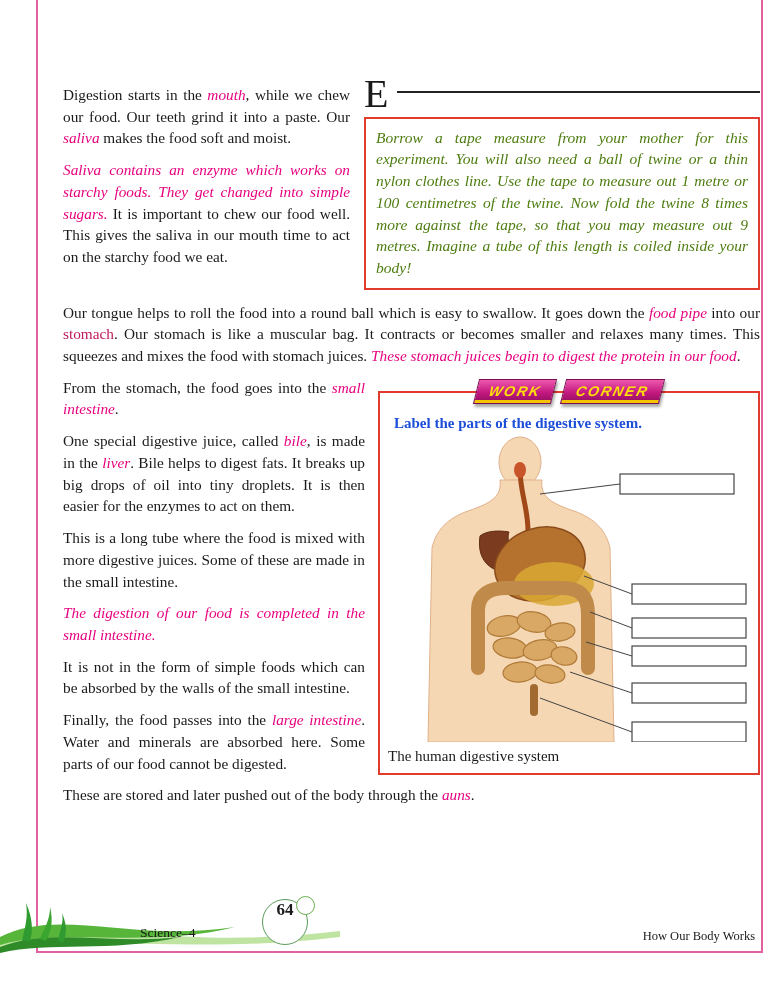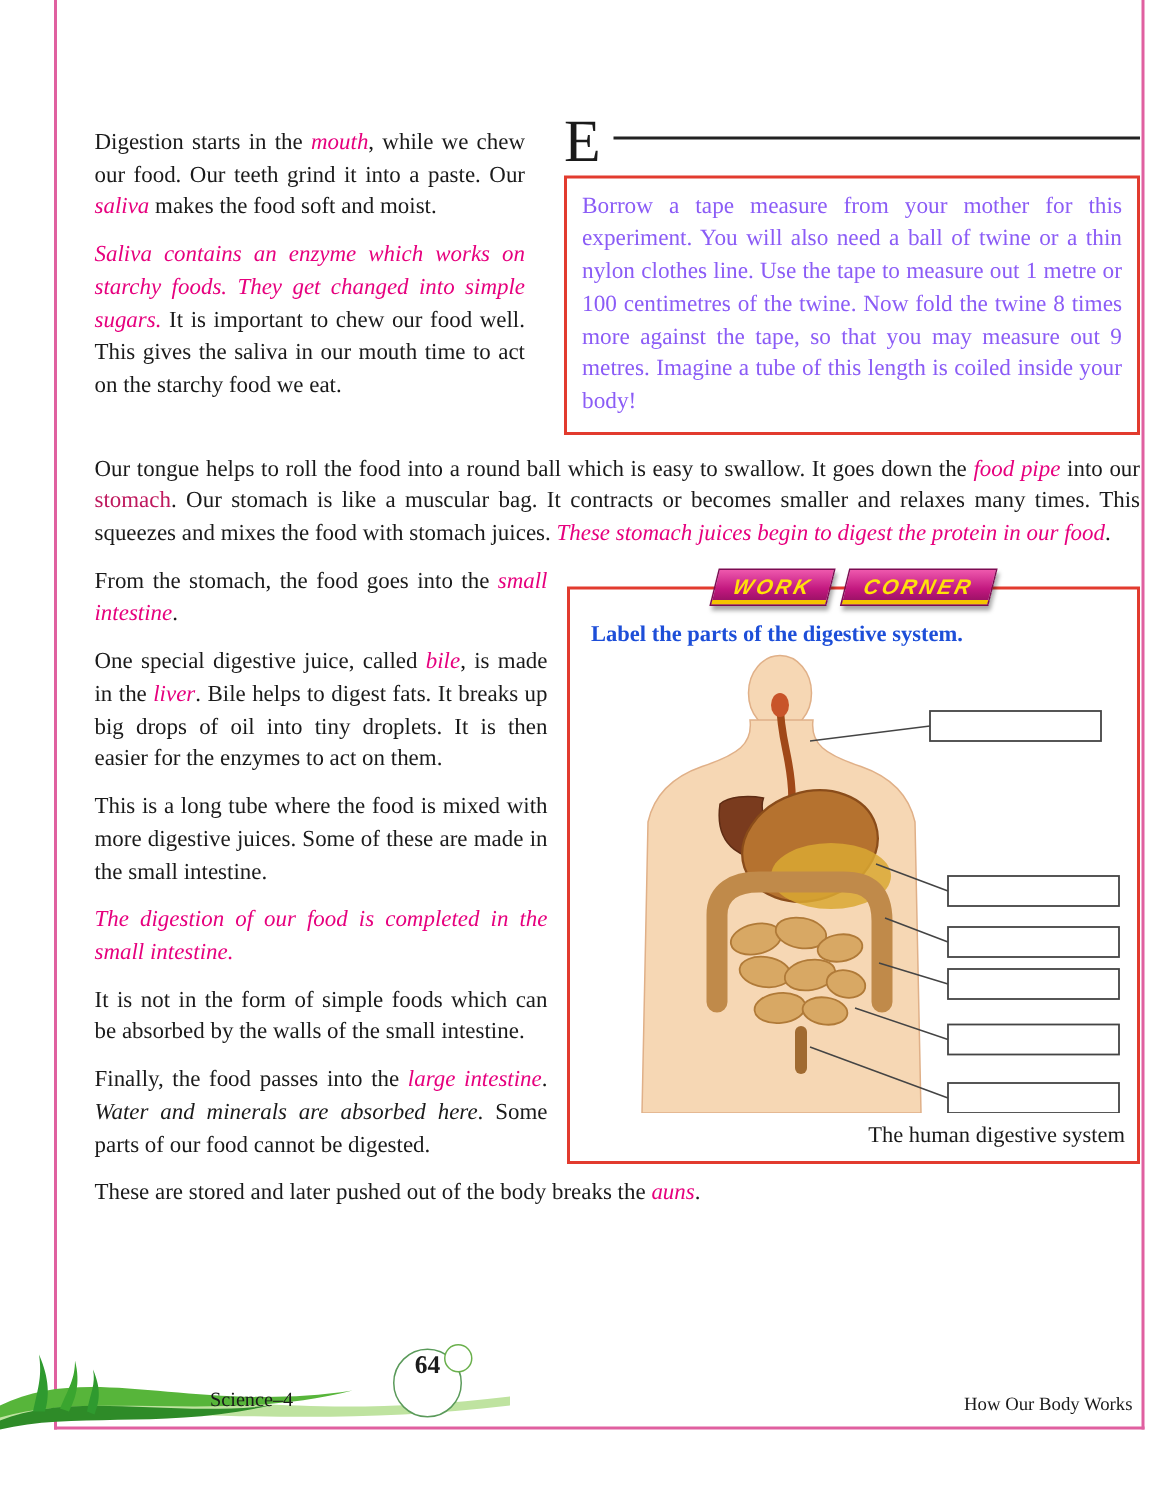--- a/index.html
+++ b/index.html
@@ -10,37 +10,37 @@
   
   .frame-left{position:absolute;left:36px;top:0;width:2px;height:953px;background:#e060a0;}
   .frame-right{position:absolute;left:761px;top:0;width:2px;height:953px;background:#e060a0;}
   .frame-bottom{position:absolute;left:36px;top:951px;width:727px;height:2px;background:#e060a0;}
 
   .content{position:absolute;left:63px;top:78px;width:697px;}
 
   p{margin:0 0 10px 0;font-size:15.3px;line-height:1.42;text-align:justify;}
   .pink{color:#be185d;}
   .pinkitalic{color:#e6007e;font-style:italic;}
-  .italic{font-style:italic;}
+  .italic{}
 
   
-  .top-section{display:flex;gap:26px;}
+  .top-section{display:flex;gap:14px;}
   .col-left{width:287px;flex:none;padding-top:6px;}
   .col-right{flex:1;min-width:0;}
 
   .exp-heading{display:flex;align-items:flex-start;margin-bottom:6px;}
   .dropcap{font-size:40px;line-height:.82;font-weight:normal;margin-right:1px;}
   .exp-heading-rest{font-size:15px;font-weight:bold;letter-spacing:.2px;padding-top:5px;white-space:nowrap;}
   .exp-rule{flex:1;height:2px;background:#222;margin-left:8px;margin-top:13px;}
 
   .exp-box{
     border:2px solid #e23b2e;padding:8px 10px 9px 10px;
   }
   .exp-box p{
-    color:#8b5cf6;font-size:15.5px;line-height:1.4;margin:0;text-align:justify;
+    color:#4d7c0f;font-style:italic;font-size:15.5px;line-height:1.4;margin:0;text-align:justify;
   }
 
   .tongue-para{margin-top:12px;margin-bottom:10px;}
 
   
   .lower-section{margin-top:2px;}
   .work-corner{
     float:right;width:382px;margin:14px 0 8px 13px;position:relative;
     border:2px solid #e23b2e;padding:16px 8px 8px 8px;box-sizing:border-box;
   }
@@ -50,21 +50,21 @@
     background:linear-gradient(180deg,#ee58ad 0%,#c2187f 55%,#8f0f5e 100%);
     color:#ffe10a;font-weight:bold;font-style:italic;
     font-family:"Liberation Sans",sans-serif;font-size:14px;letter-spacing:2px;
     padding:3px 12px 4px 12px;border:1px solid #7c0b52;
     box-shadow:2px 3px 3px rgba(0,0,0,.35), inset 0 -3px 0 #f5c400;
   }
   .banner-part + .banner-part{margin-left:5px;}
   .wc-title{
     color:#1d4ed8;font-weight:bold;font-size:15px;margin:6px 0 4px 6px;text-align:left;
   }
-  .wc-caption{text-align:right;font-size:15px;margin-top:2px;}
+  .wc-caption{text-align:left;font-size:15px;margin-top:2px;}
 
   .illustration-wrap{text-align:center;}
 
   .after-wrap{clear:none;}
 
   
   .footer{position:absolute;left:0;top:893px;width:783px;height:60px;}
   .grass{position:absolute;left:0;top:2px;}
   .footer-left{position:absolute;left:140px;top:32px;font-size:13.5px;}
   .page-circle{
@@ -164,21 +164,21 @@
         </div>
         <div class="wc-caption">The human digestive system</div>
       </div>
 
       <p><span>From the stomach, the food goes into the </span><span class="pinkitalic">small intestine</span><span>.</span></p>
       <p><span>One special digestive juice, called </span><span class="pinkitalic">bile</span><span>, is made in the </span><span class="pinkitalic">liver</span><span>. Bile helps to digest fats. It breaks up big drops of oil into tiny droplets. It is then easier for the enzymes to act on them.</span></p>
       <p><span>This is a long tube where the food is mixed with more digestive juices. Some of these are made in the small intestine.</span></p>
       <p><span class="pinkitalic">The digestion of our food is completed in the small intestine.</span></p>
       <p><span>It is not in the form of simple foods which can be absorbed by the walls of the small intestine.</span></p>
       <p><span>Finally, the food passes into the </span><span class="pinkitalic">large intestine</span><span>. </span><span class="italic">Water and minerals are absorbed here</span><span>. Some parts of our food cannot be digested.</span></p>
-      <p class="after-wrap"><span>These are stored and later pushed out of the body breaks the </span><span class="pinkitalic">auns</span><span>.</span></p>
+      <p class="after-wrap"><span>These are stored and later pushed out of the body through the </span><span class="pinkitalic">auns</span><span>.</span></p>
     </div>
   </div>
 
   <div class="footer">
     <svg class="grass" width="340" height="60" viewBox="0 0 340 60">
       <path d="M0,48 C80,16 160,58 340,36 L340,42 C190,60 90,38 0,54 Z" fill="#bfe3a0"></path>
       <path d="M0,42 C60,12 130,48 235,32 C150,54 60,32 0,50 Z" fill="#57b53a"></path>
       <path d="M0,52 C50,32 110,50 180,42 C110,58 50,46 0,58 Z" fill="#2e8b28"></path>
       <path d="M22,46 C26,28 28,22 26,8 C33,24 33,36 30,46 Z" fill="#2f9a2f"></path>
       <path d="M40,44 C46,30 50,24 50,12 C54,28 50,38 46,46 Z" fill="#3aa52f"></path>

